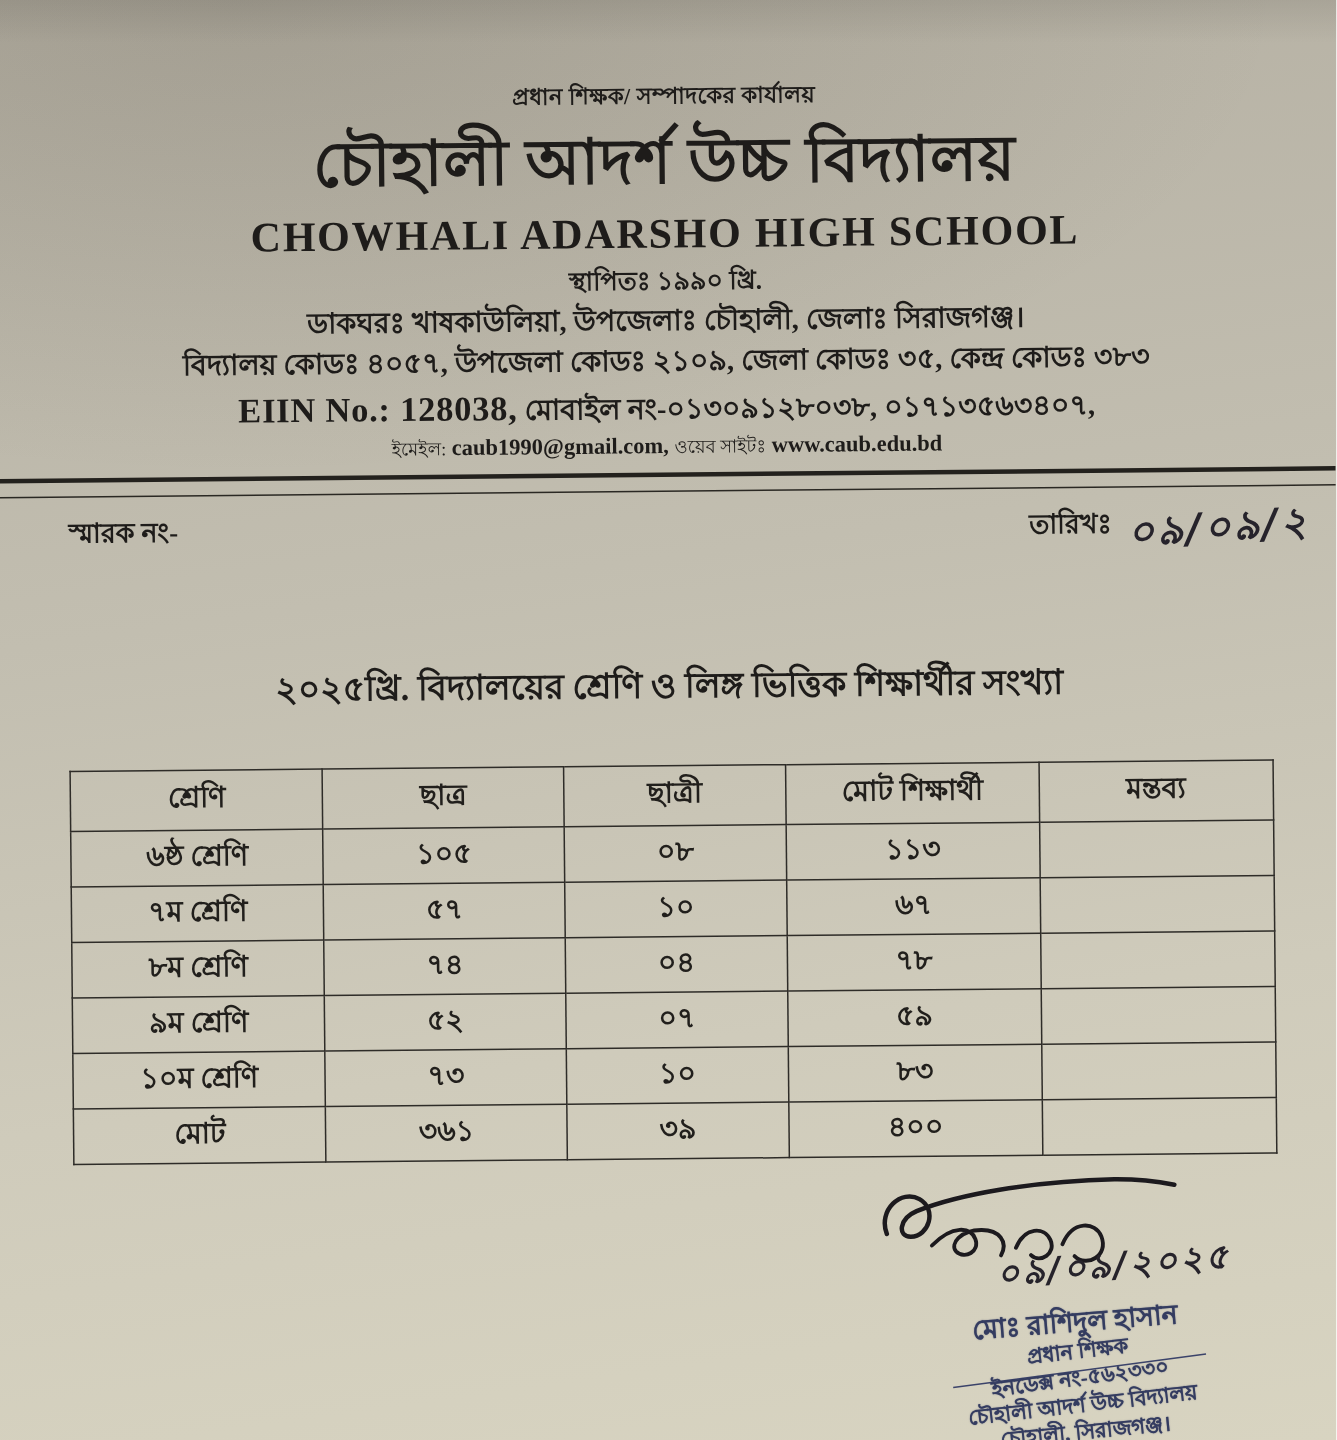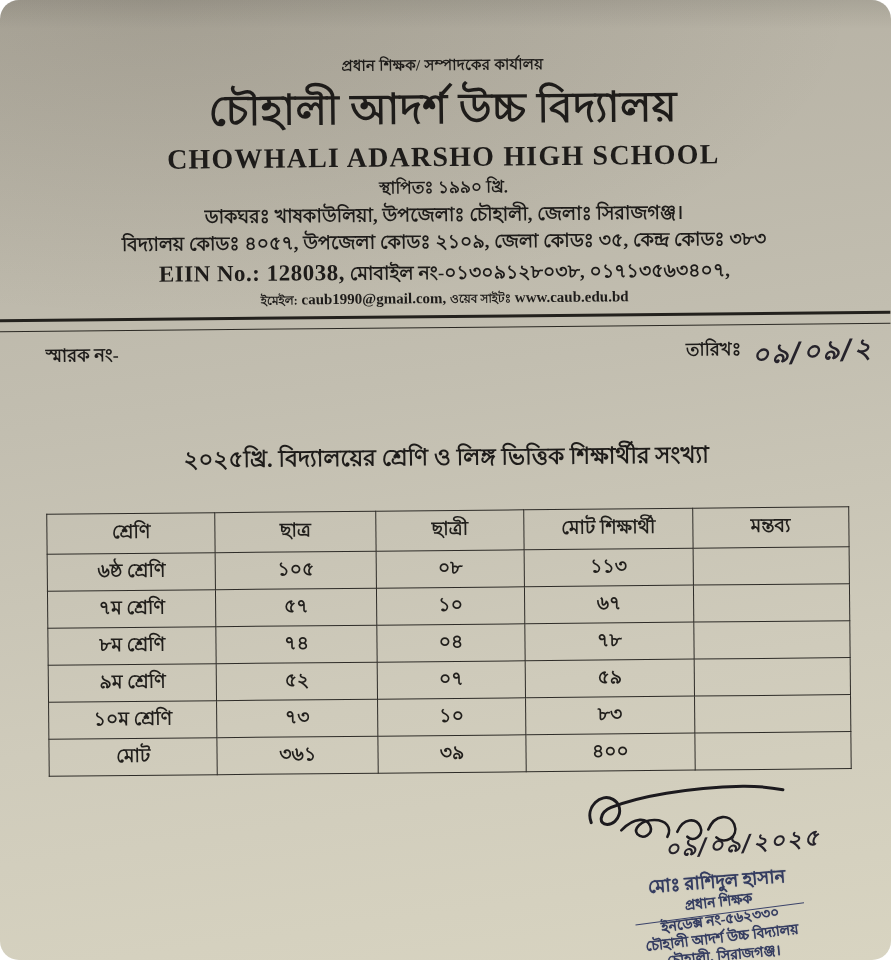--- a/index.html
+++ b/index.html
@@ -6,37 +6,36 @@
   body{
     width:891px;height:960px;overflow:hidden;
     font-family:"Liberation Serif","DejaVu Serif",serif;
   }
   .page{
     position:relative;width:891px;height:960px;overflow:hidden;
     background:
       linear-gradient(180deg, rgba(30,28,24,0.10) 0%, rgba(30,28,24,0) 3%),
       radial-gradient(130% 55% at 18% 0%, rgba(70,65,55,0.16), rgba(70,65,55,0) 60%),
       linear-gradient(172deg,#b4afa2 0%,#c2beb0 40%,#cfcbbb 70%,#d8d4c1 100%);
-    border-radius: 19px;
   }
   .doc{
     position:relative;width:100%;height:100%;
     transform:rotate(-0.55deg);transform-origin:50% 40%;
     color:#1e1c1a;
   }
   .hdr{text-align:center;padding-top:56px;line-height:1.25;}
   .office-line{font-size:15px;font-weight:600;letter-spacing:0.3px;}
   .school-bn{font-size:42px;font-weight:800;margin-top:8px;letter-spacing:0.5px;}
   .school-en{font-size:28px;font-weight:700;margin-top:4px;letter-spacing:1.2px;}
   .established{font-size:17px;font-weight:700;margin-top:3px;}
   .addr,.codes{font-size:19px;font-weight:700;margin-top:4px;}
   .eiin-line{font-size:19px;font-weight:700;margin-top:4px;}
   .eiin-no{font-size:23px;letter-spacing:0.5px;}
   .email-line{font-size:15px;font-weight:600;margin-top:2px;}
-  .email-lbl,.web-lbl{font-size:12px;font-weight:700;}
+  .email-lbl,.web-lbl{font-size:12px;font-weight:400;}
   .rule-thick{border-top:3px solid #23211d;margin-top:7px;}
   .rule-thin{border-top:1.5px solid #2a2823;margin-top:9px;}
   .memo-row{
     display:flex;justify-content:space-between;align-items:flex-start;
     padding:10px 44px 0 46px;font-size:18px;font-weight:700;
   }
   .date-wrap{display:flex;align-items:flex-start;margin-right:-26px;}
   .hand{
     font-family:"DejaVu Sans",sans-serif;font-style:italic;
     color:#26232b;letter-spacing:2px;

